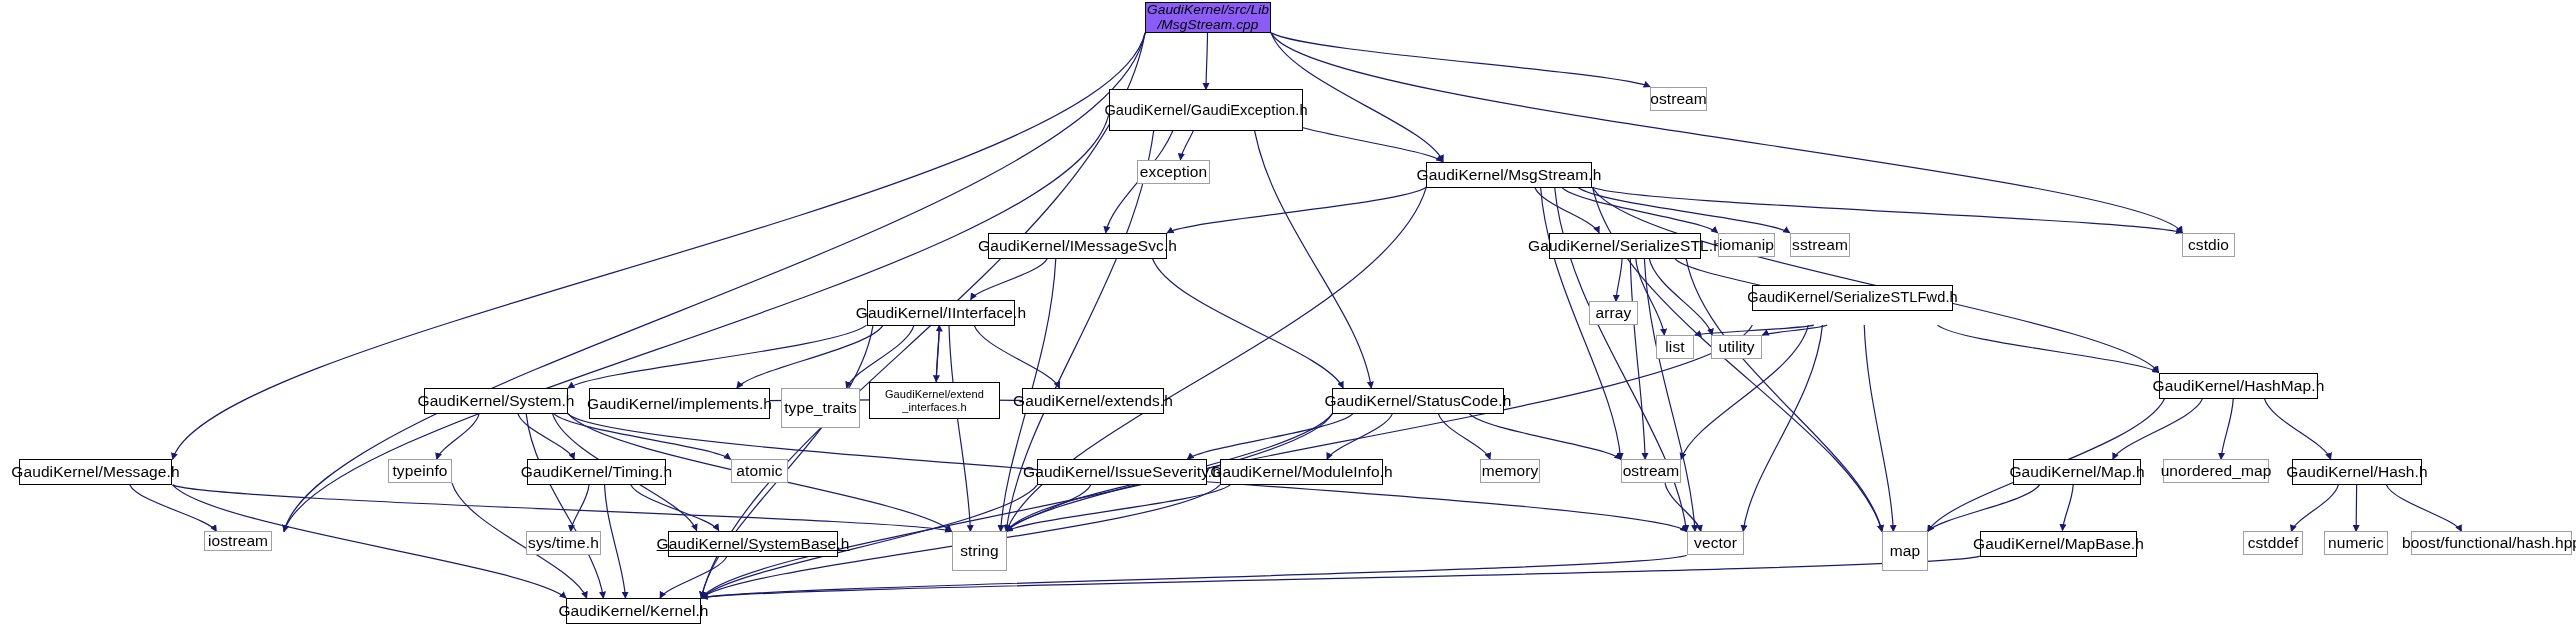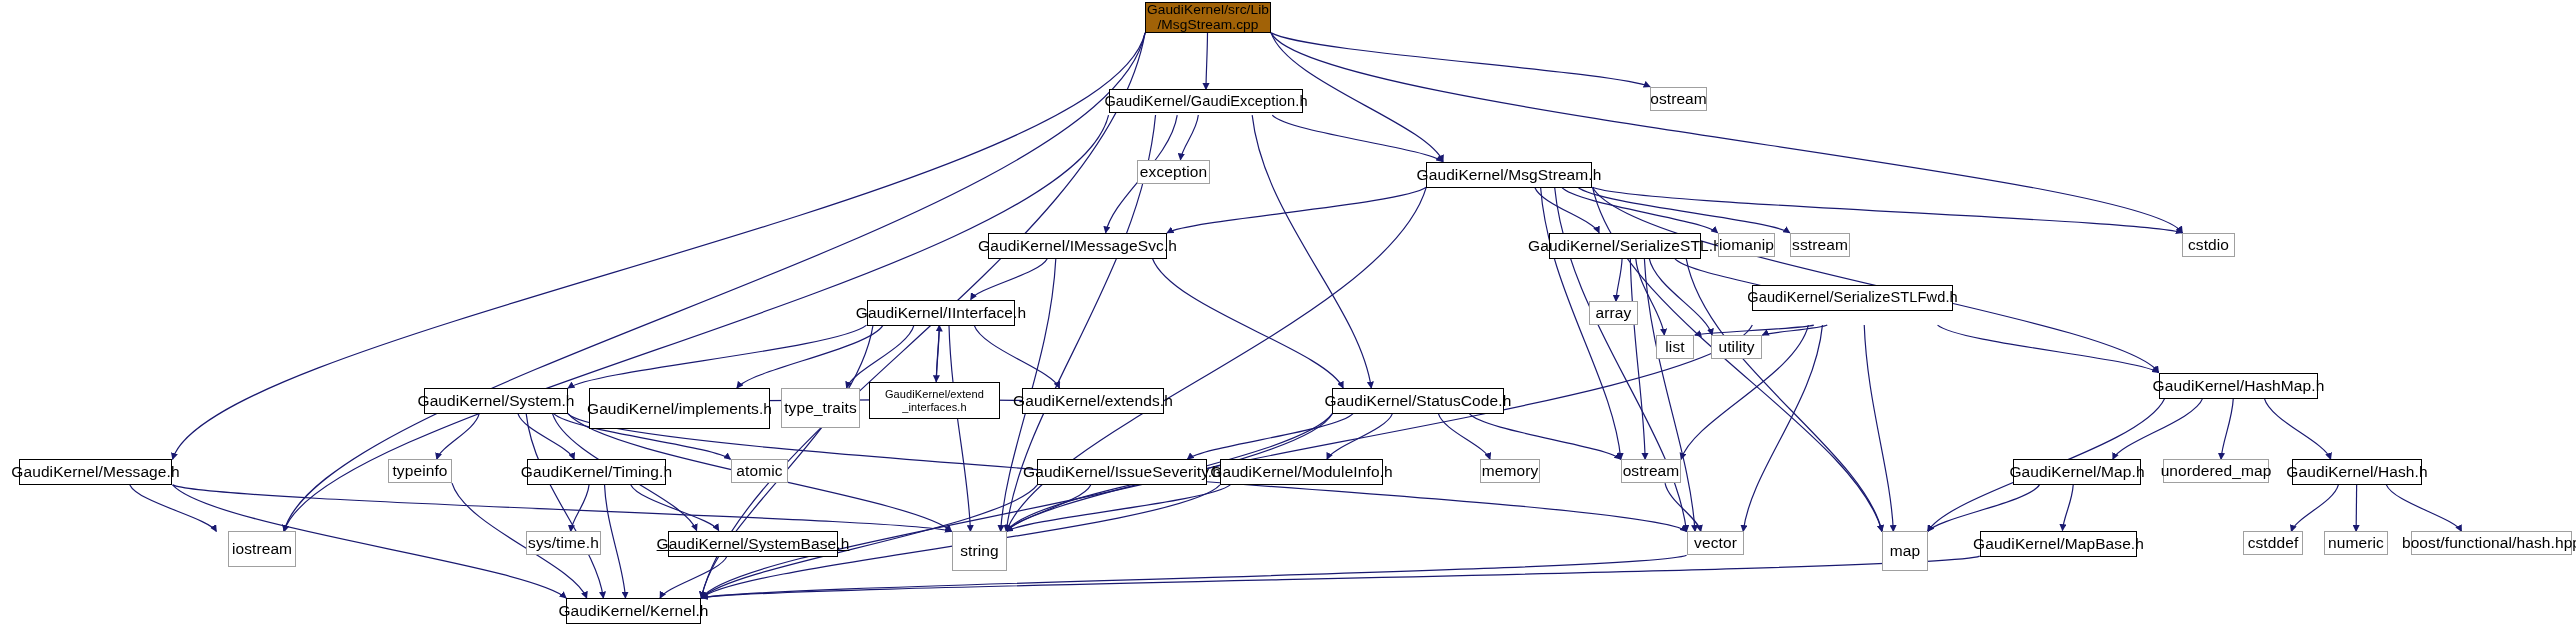--- a/index.html
+++ b/index.html
@@ -38,21 +38,22 @@
     border: 0.9px solid #a0a0a0;
     font-size: 15.5px;
     letter-spacing: 0.1px;
     z-index: 2;
   }
   .node.local {
     border: 1.5px solid #000000;
   }
   .node.root {
     border: 1.5px solid #000000;
-    background: #a16207;
+    background: #8b5cf6;
+    font-style: italic;
   }
 </style>
 </head>
 <body>
 
 <div id="graph">
   <svg id="edges" width="2576" height="631" viewBox="0 0 2821 691" xmlns="http://www.w3.org/2000/svg">
     <defs>
       <marker id="arrow" viewBox="0 0 10 10" refX="9" refY="5" markerWidth="6" markerHeight="6" orient="auto-start-reverse">
         <path d="M 0 0 L 10 5 L 0 10 z" fill="#191970"></path>
@@ -144,54 +145,54 @@
         <path d="M 189 531 C 231 578.12, 578 617.8, 620 655" marker-end="url(#arrow)"></path>
         <path d="M 796.18 609 C 788.99072 626.48, 730.00928 641.2, 722.82 655" marker-end="url(#arrow)"></path>
         <path d="M 495 529 C 509.45696 576.88, 628.06304 617.2, 642.52 655" marker-end="url(#arrow)"></path>
         <path d="M 1823.4 529 C 1827.2416 549.14, 1858.7584 566.1, 1862.6 582" marker-end="url(#arrow)"></path>
         <path d="M 1847 608 C 1805 625.86, 810 640.9, 768 655" marker-end="url(#arrow)"></path>
       </g>
   </svg>
   <div id="node-layer">
       <div class="node root" style="left: 1145px; top: 1.8px; width: 126px; height: 31px; font-size: 13.7px;">GaudiKernel/src/Lib
 /MsgStream.cpp</div>
-      <div class="node local" style="left: 1109px; top: 89px; width: 194px; height: 24px; font-size: 14.6px;">GaudiKernel/GaudiException.h</div>
+      <div class="node local" style="left: 1109px; top: 89px; width: 194px; height: 42px; font-size: 14.6px;">GaudiKernel/GaudiException.h</div>
       <div class="node system" style="left: 1650px; top: 87px; width: 57px; height: 24px;">ostream</div>
       <div class="node system" style="left: 1137px; top: 160px; width: 73px; height: 24px;">exception</div>
       <div class="node local" style="left: 1426px; top: 162px; width: 166px; height: 25.6px;">GaudiKernel/MsgStream.h</div>
       <div class="node system" style="left: 2182px; top: 233px; width: 53px; height: 24px;">cstdio</div>
       <div class="node local" style="left: 988px; top: 233px; width: 179px; height: 25.6px;">GaudiKernel/IMessageSvc.h</div>
       <div class="node local" style="left: 1549px; top: 233px; width: 152px; height: 25.6px;">GaudiKernel/SerializeSTL.h</div>
       <div class="node system" style="left: 1718px; top: 233px; width: 57px; height: 24px;">iomanip</div>
       <div class="node system" style="left: 1790px; top: 233px; width: 60px; height: 24px;">sstream</div>
       <div class="node local" style="left: 867px; top: 300px; width: 148px; height: 25.6px;">GaudiKernel/IInterface.h</div>
       <div class="node system" style="left: 1589px; top: 301px; width: 49px; height: 24px;">array</div>
       <div class="node local" style="left: 1752px; top: 285px; width: 201px; height: 25.6px; font-size: 14.6px;">GaudiKernel/SerializeSTLFwd.h</div>
       <div class="node system" style="left: 1656px; top: 335px; width: 38px; height: 24px;">list</div>
       <div class="node system" style="left: 1711px; top: 335px; width: 51px; height: 24px;">utility</div>
       <div class="node local" style="left: 424px; top: 388px; width: 144px; height: 25.6px;">GaudiKernel/System.h</div>
-      <div class="node local" style="left: 589px; top: 388px; width: 181px; height: 41px;">GaudiKernel/implements.h</div>
+      <div class="node local" style="left: 589px; top: 388px; width: 181px; height: 31px;">GaudiKernel/implements.h</div>
       <div class="node system" style="left: 781px; top: 388px; width: 79px; height: 40px;">type_traits</div>
       <div class="node local" style="left: 869px; top: 382px; width: 131px; height: 37px; font-size: 11px;">GaudiKernel/extend
 _interfaces.h</div>
       <div class="node local" style="left: 1022px; top: 388px; width: 142px; height: 25.6px;">GaudiKernel/extends.h</div>
       <div class="node local" style="left: 1332px; top: 388px; width: 172px; height: 25.6px;">GaudiKernel/StatusCode.h</div>
       <div class="node local" style="left: 2159px; top: 373px; width: 159px; height: 25.6px;">GaudiKernel/HashMap.h</div>
       <div class="node local" style="left: 19px; top: 459px; width: 153px; height: 25.6px;">GaudiKernel/Message.h</div>
       <div class="node system" style="left: 388px; top: 459px; width: 64px; height: 24px;">typeinfo</div>
       <div class="node local" style="left: 527px; top: 459px; width: 139px; height: 25.6px;">GaudiKernel/Timing.h</div>
       <div class="node system" style="left: 731px; top: 459px; width: 57px; height: 24px;">atomic</div>
       <div class="node local" style="left: 1037px; top: 459px; width: 170px; height: 25.6px;">GaudiKernel/IssueSeverity.h</div>
       <div class="node local" style="left: 1220px; top: 459px; width: 163px; height: 25.6px;">GaudiKernel/ModuleInfo.h</div>
       <div class="node system" style="left: 1480px; top: 459px; width: 60px; height: 24px;">memory</div>
       <div class="node system" style="left: 1621px; top: 459px; width: 60px; height: 24px;">ostream</div>
       <div class="node local" style="left: 2013px; top: 459px; width: 128px; height: 25.6px;">GaudiKernel/Map.h</div>
       <div class="node system" style="left: 2163px; top: 459px; width: 106px; height: 24px;">unordered_map</div>
       <div class="node local" style="left: 2292px; top: 459px; width: 130px; height: 25.6px;">GaudiKernel/Hash.h</div>
-      <div class="node system" style="left: 228px; top: 531px; width: 68px; height: 36px;">iostream</div>
+      <div class="node system" style="left: 204px; top: 531px; width: 68px; height: 20px;">iostream</div>
       <div class="node system" style="left: 526px; top: 531px; width: 75px; height: 24px;">sys/time.h</div>
       <div class="node local" style="left: 668px; top: 531px; width: 170px; height: 25.6px; text-decoration: underline;">GaudiKernel/SystemBase.h</div>
       <div class="node system" style="left: 952px; top: 531px; width: 55px; height: 40px;">string</div>
       <div class="node system" style="left: 1687px; top: 531px; width: 57px; height: 24px;">vector</div>
       <div class="node system" style="left: 1882px; top: 531px; width: 46px; height: 40px;">map</div>
       <div class="node local" style="left: 1980px; top: 531px; width: 157px; height: 25.6px;">GaudiKernel/MapBase.h</div>
       <div class="node system" style="left: 2243px; top: 531px; width: 60px; height: 24px;">cstddef</div>
       <div class="node system" style="left: 2324px; top: 531px; width: 64px; height: 24px;">numeric</div>
       <div class="node system" style="left: 2411px; top: 531px; width: 161px; height: 24px;">boost/functional/hash.hpp</div>
       <div class="node local" style="left: 566px; top: 598px; width: 135px; height: 25.6px;">GaudiKernel/Kernel.h</div>

